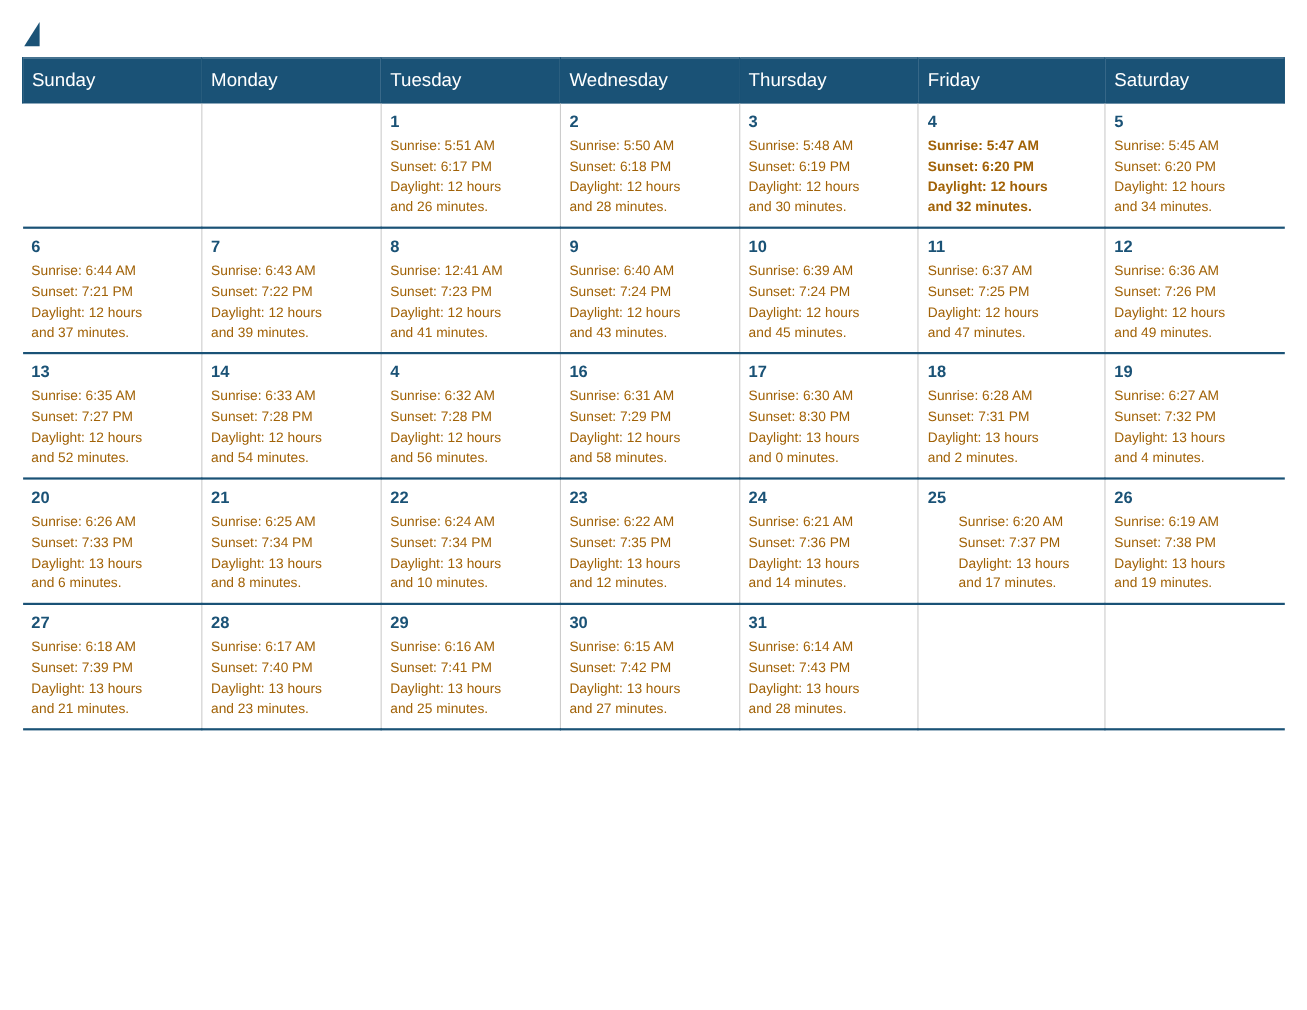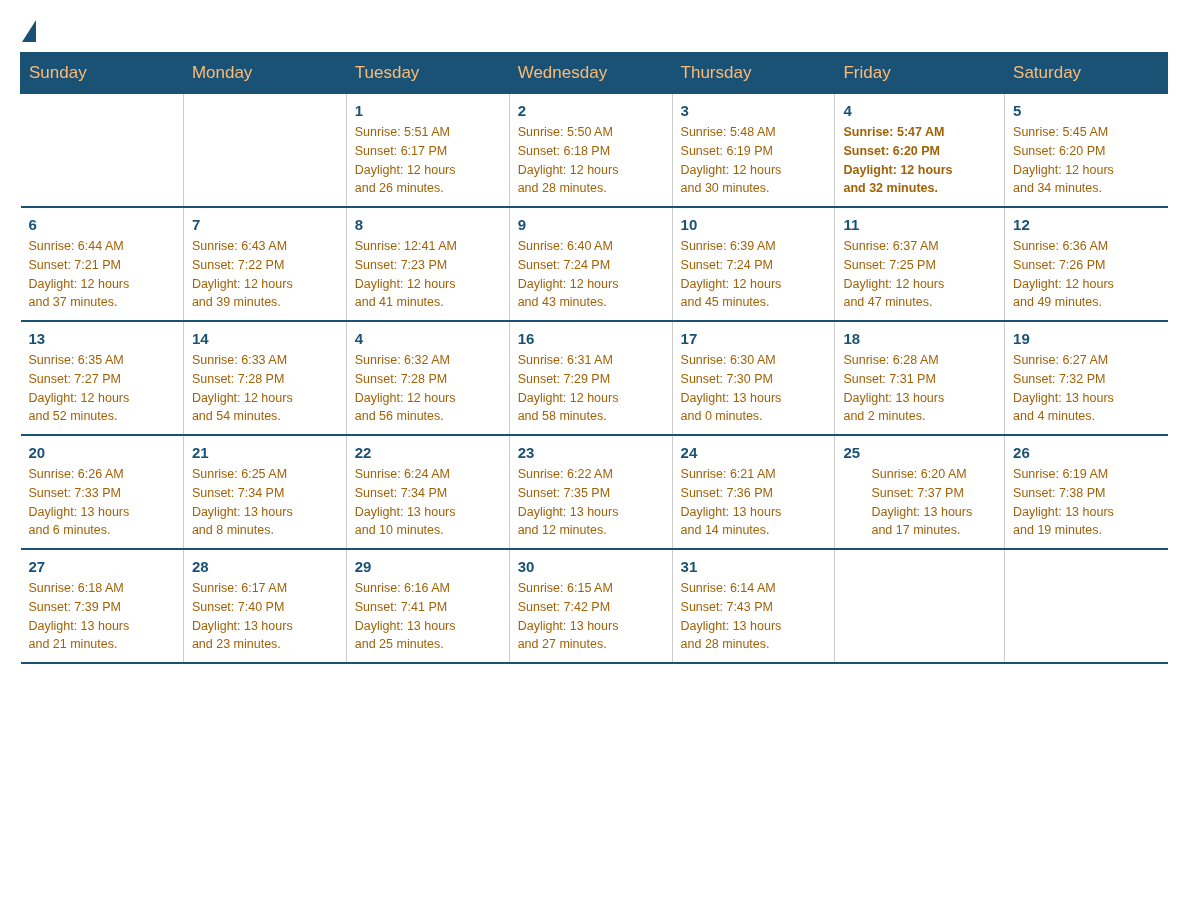--- a/index.html
+++ b/index.html
@@ -55,21 +55,21 @@
       color: #444;
       margin-top: 4px;
     }
     .calendar-table {
       width: 100%;
       border-collapse: collapse;
       margin-top: 10px;
     }
     .calendar-table thead tr th {
       background-color: #1a5276;
-      color: #fdba74;
+      color: #ffffff;
       padding: 10px 8px;
       text-align: left;
       font-size: 17px;
       font-weight: normal;
       border: 1px solid #1a5276;
       margin-left: 32px;
     }
     .calendar-table tbody tr {
       border-bottom: 2px solid #1a5276;
     }
@@ -248,21 +248,21 @@
         <td>
           <span class="day-number">16</span>
           <div class="day-info" style="white-space: pre-line;">Sunrise: 6:31 AM
 Sunset: 7:29 PM
 Daylight: 12 hours
 and 58 minutes.</div>
         </td>
         <td>
           <span class="day-number">17</span>
           <div class="day-info" style="white-space: pre-line;">Sunrise: 6:30 AM
-Sunset: 7:30 PM
+Sunset: 8:30 PM
 Daylight: 13 hours
 and 0 minutes.</div>
         </td>
         <td>
           <span class="day-number">18</span>
           <div class="day-info" style="white-space: pre-line;">Sunrise: 6:28 AM
 Sunset: 7:31 PM
 Daylight: 13 hours
 and 2 minutes.</div>
         </td>

